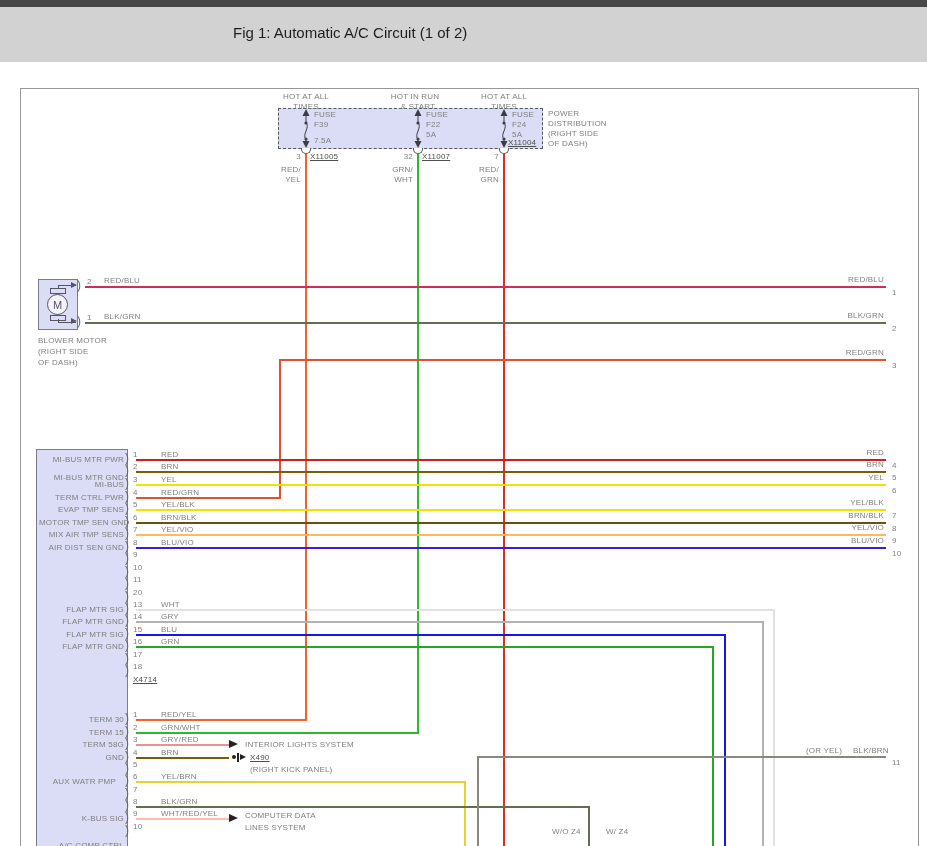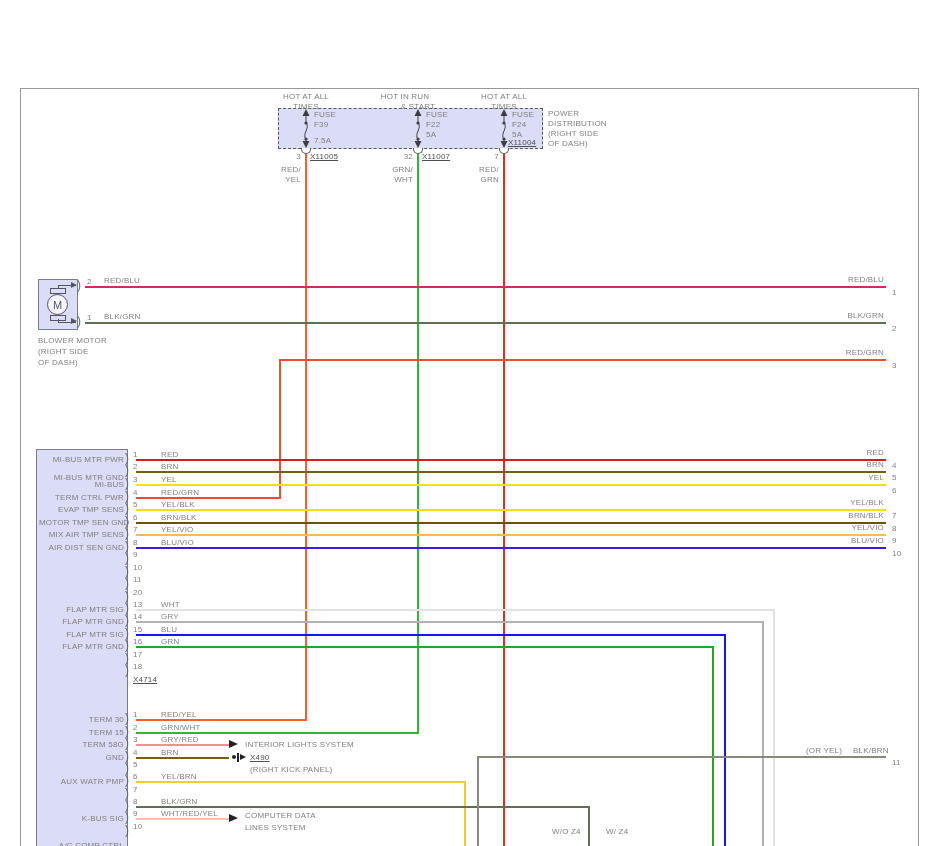--- a/index.html
+++ b/index.html
@@ -26,20 +26,23 @@
   .arc{position:absolute;width:10px;height:6px;border:1px solid #555;border-top:none;
        border-radius:0 0 10px 10px;box-sizing:border-box;background:#fff}
   .dot{position:absolute;width:4px;height:4px;border-radius:50%;background:#222}
   .bar{position:absolute;width:2px;height:9px;background:#222}
 </style>
 </head>
 <body>
 
 <div id="screen">
 
+  <div class="tbar">
+    <span class="title">Fig 1: Automatic A/C Circuit (1 of 2)</span>
+  </div>
 
   <div id="frame">
 
     <div class="box dash" style="left:257px;top:19px;width:265px;height:41px"></div>
     <span class="t" style="left:527px;top:20px">POWER</span>
     <span class="t" style="left:527px;top:30px">DISTRIBUTION</span>
     <span class="t" style="left:527px;top:40px">(RIGHT SIDE</span>
     <span class="t" style="left:527px;top:50px">OF DASH)</span>
 
     <span class="t ctr" style="left:285px;top:3px">HOT AT ALL</span>
@@ -55,21 +58,21 @@
     </svg>
     <span class="t" style="left:293px;top:21px">FUSE</span>
     <span class="t" style="left:293px;top:31px">F39</span>
     <span class="t" style="left:293px;top:47px">7.5A</span>
     <div class="arc" style="left:280px;top:59px"></div>
     <span class="t rt" style="left:254px;top:63px;width:26px">3</span>
     <span class="t link" style="left:289px;top:63px">X11005</span>
     <span class="t rt" style="left:235px;top:76px;width:45px">RED/</span>
     <span class="t rt" style="left:235px;top:86px;width:45px">YEL</span>
 
-    <span class="t ctr" style="left:384px;top:3px">HOT IN RUN</span>
+    <span class="t ctr" style="left:394px;top:3px">HOT IN RUN</span>
     <span class="t ctr" style="left:397px;top:13px">&amp; START</span>
     <svg style="position:absolute;left:391px;top:19px" width="12" height="40">
       <polygon points="6,1 2.5,8 9.5,8" fill="#3c3c46"></polygon>
         <line x1="6" y1="6" x2="6" y2="14" stroke="#3c3c46"></line>
       <circle cx="6" cy="15" r="1.6" fill="#3c3c46"></circle>
         <path d="M6,15 C10.5,19 1.5,27 6,31" stroke="#3c3c46" fill="none"></path>
       <circle cx="6" cy="31" r="1.6" fill="#3c3c46"></circle>
         <line x1="6" y1="32" x2="6" y2="34" stroke="#3c3c46"></line>
       <polygon points="6,40 2.5,33 9.5,33" fill="#3c3c46"></polygon>
     </svg>
@@ -231,21 +234,21 @@
     <span class="br" style="left:104px;top:661px">)</span>
       <span class="t" style="left:112px;top:659px">4</span>
       <span class="t" style="left:140px;top:659px">BRN</span>
       <span class="t rt" style="left:18px;top:664px;width:85px">GND</span>
     <div class="h" style="left: 115px; top: 668px; width: 93px; background: rgb(122, 92, 12);"></div>
     <span class="br" style="left:104px;top:673px">)</span>
       <span class="t" style="left:112px;top:671px">5</span>
     <span class="br" style="left:104px;top:685px">)</span>
       <span class="t" style="left:112px;top:683px">6</span>
       <span class="t" style="left:140px;top:683px">YEL/BRN</span>
-      <span class="t rt" style="left:18px;top:688px;width:85px">AUX WATR PMP</span>
+      <span class="t rt" style="left:10px;top:688px;width:85px">AUX WATR PMP</span>
     <div class="h" style="left: 115px; top: 692px; width: 330px; background: rgb(232, 210, 42);"></div>
     <div class="v" style="left: 443px; top: 692px; height: 68px; background: rgb(232, 210, 42);"></div>
     <span class="br" style="left:104px;top:698px">)</span>
       <span class="t" style="left:112px;top:696px">7</span>
     <span class="br" style="left:104px;top:710px">)</span>
       <span class="t" style="left:112px;top:708px">8</span>
       <span class="t" style="left:140px;top:708px">BLK/GRN</span>
       <span class="t rt" style="left:18px;top:752px;width:85px">A/C COMP CTRL</span>
     <div class="h" style="left: 115px; top: 717px; width: 454px; background: rgb(95, 112, 80);"></div>
     <div class="v" style="left: 567px; top: 717px; height: 43px; background: rgb(95, 112, 80);"></div>

